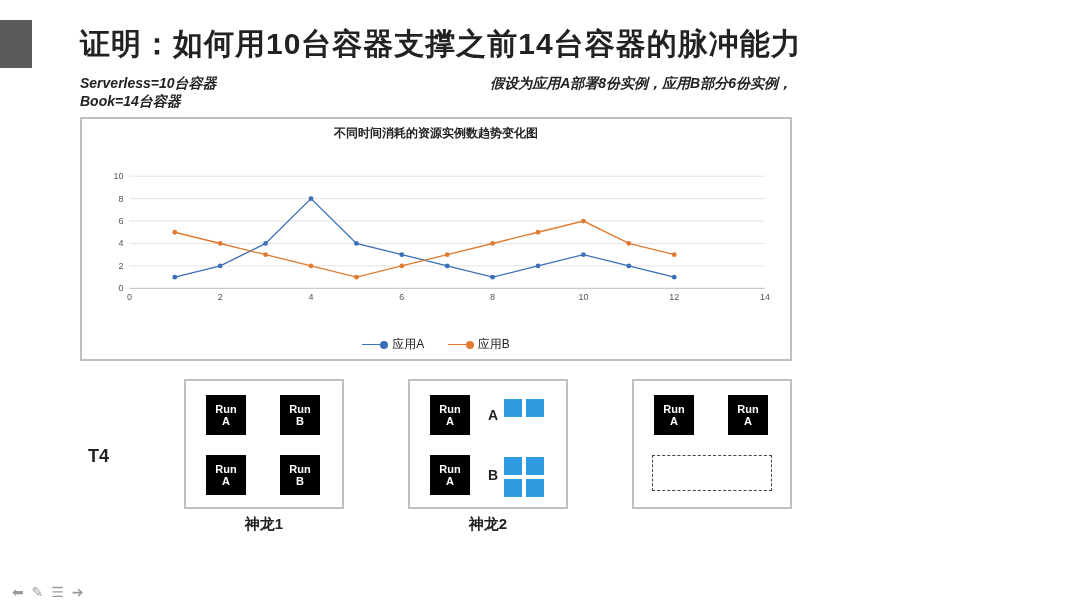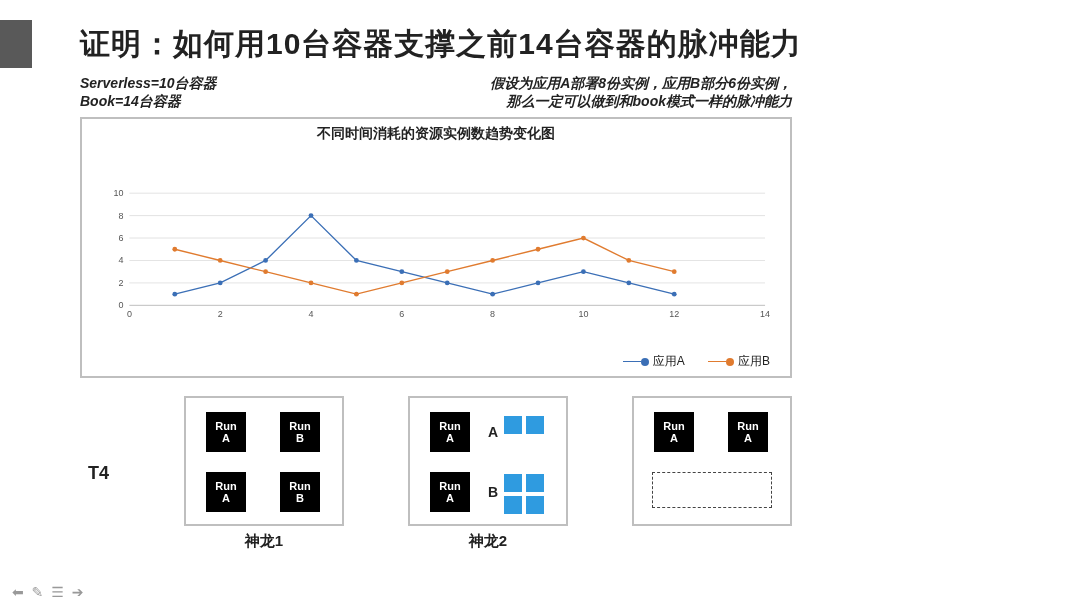--- a/index.html
+++ b/index.html
@@ -5,23 +5,23 @@
   * { box-sizing: border-box; margin: 0; padding: 0; }
   html, body { width: 1080px; height: 608px; font-family: "Microsoft YaHei", Arial, sans-serif; background: #fff; color: #222; }
   .slide { position: relative; width: 872px; height: 608px; padding: 24px 60px 0 60px; }
   .accent-bar { position: absolute; left: 0; top: 20px; width: 32px; height: 48px; background: #595959; }
   .title { font-size: 30px; font-weight: 700; letter-spacing: 1px; margin-left: 20px; }
   .sub-row { display: flex; justify-content: space-between; margin: 10px 20px 6px 20px; font-size: 14px; font-weight: 700; font-style: italic; }
   .sub-left span { display: block; }
   .sub-right { text-align: right; }
   .sub-right span { display: block; }
   .chart-wrap { border: 2px solid #bfbfbf; margin: 0 20px; padding: 6px 10px 6px 10px; }
-  .chart-title { text-align: center; font-size: 14px; font-weight: 700; margin-bottom: 20px; }
+  .chart-title { text-align: center; font-size: 12px; font-weight: 700; margin-bottom: 4px; }
   .chart { width: 100%; height: 180px; }
-  .legend-row { text-align: right; font-size: 12px; margin-top: 4px; }
+  .legend-row { text-align: center; font-size: 12px; margin-top: 4px; }
   .legend-item { display: inline-flex; align-items: center; margin: 0 10px; }
   .legend-dot { width: 8px; height: 8px; border-radius: 4px; display: inline-block; margin: 0 4px 0 0; }
   .legend-line { width: 18px; height: 0; border-top: 1.5px solid; display: inline-block; margin-right: 0; }
   .diagram-row { display: flex; align-items: center; margin: 18px 20px 0 0; gap: 36px; }
   .t-label { width: 60px; text-align: right; font-size: 18px; font-weight: 700; }
   .boxes { display: flex; gap: 64px; padding-left: 39px; }
   .box { width: 160px; height: 130px; border: 2px solid #bfbfbf; position: relative; }
   .run { position: absolute; width: 40px; height: 40px; background: #000; color: #fff; font-size: 11px; font-weight: 700; display: flex; flex-direction: column; align-items: center; justify-content: center; line-height: 1.1; }
   .sq { position: absolute; width: 18px; height: 18px; background: #2f9be0; }
   .lbl { position: absolute; font-size: 14px; font-weight: 700; }
@@ -36,21 +36,20 @@
   <div class="accent-bar"></div>
   <div class="title">证明：如何用10台容器支撑之前14台容器的脉冲能力</div>
 
   <div class="sub-row">
     <div class="sub-left">
       <span>Serverless=10台容器</span>
       <span>Book=14台容器</span>
     </div>
     <div class="sub-right">
       <span>假设为应用A部署8份实例，应用B部分6份实例，</span>
-      <span>那么一定可以做到和book模式一样的脉冲能力</span>
     </div>
   </div>
 
   <div class="chart-wrap">
     <div class="chart-title">不同时间消耗的资源实例数趋势变化图</div>
     <svg class="chart" id="chart-svg" viewBox="0 0 920 180">
         <line x1="50" y1="160" x2="900" y2="160" stroke="#d9d9d9" stroke-width="1"></line>
         <text x="42" y="164" font-size="12" text-anchor="end" fill="#555">0</text>
         <line x1="50" y1="130" x2="900" y2="130" stroke="#d9d9d9" stroke-width="1"></line>
         <text x="42" y="134" font-size="12" text-anchor="end" fill="#555">2</text>

